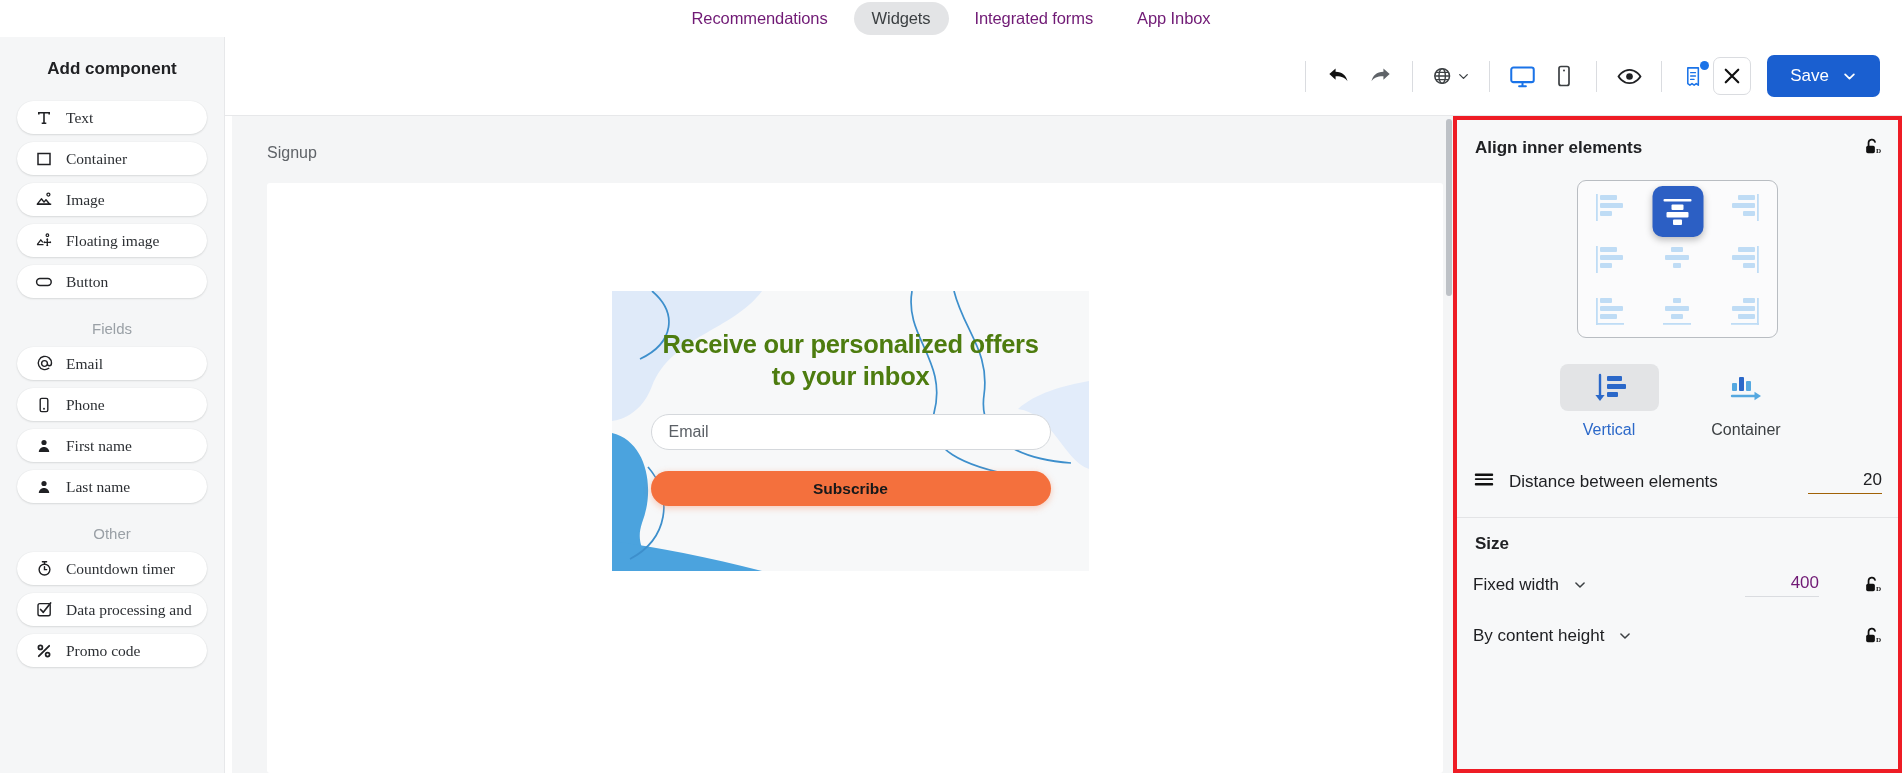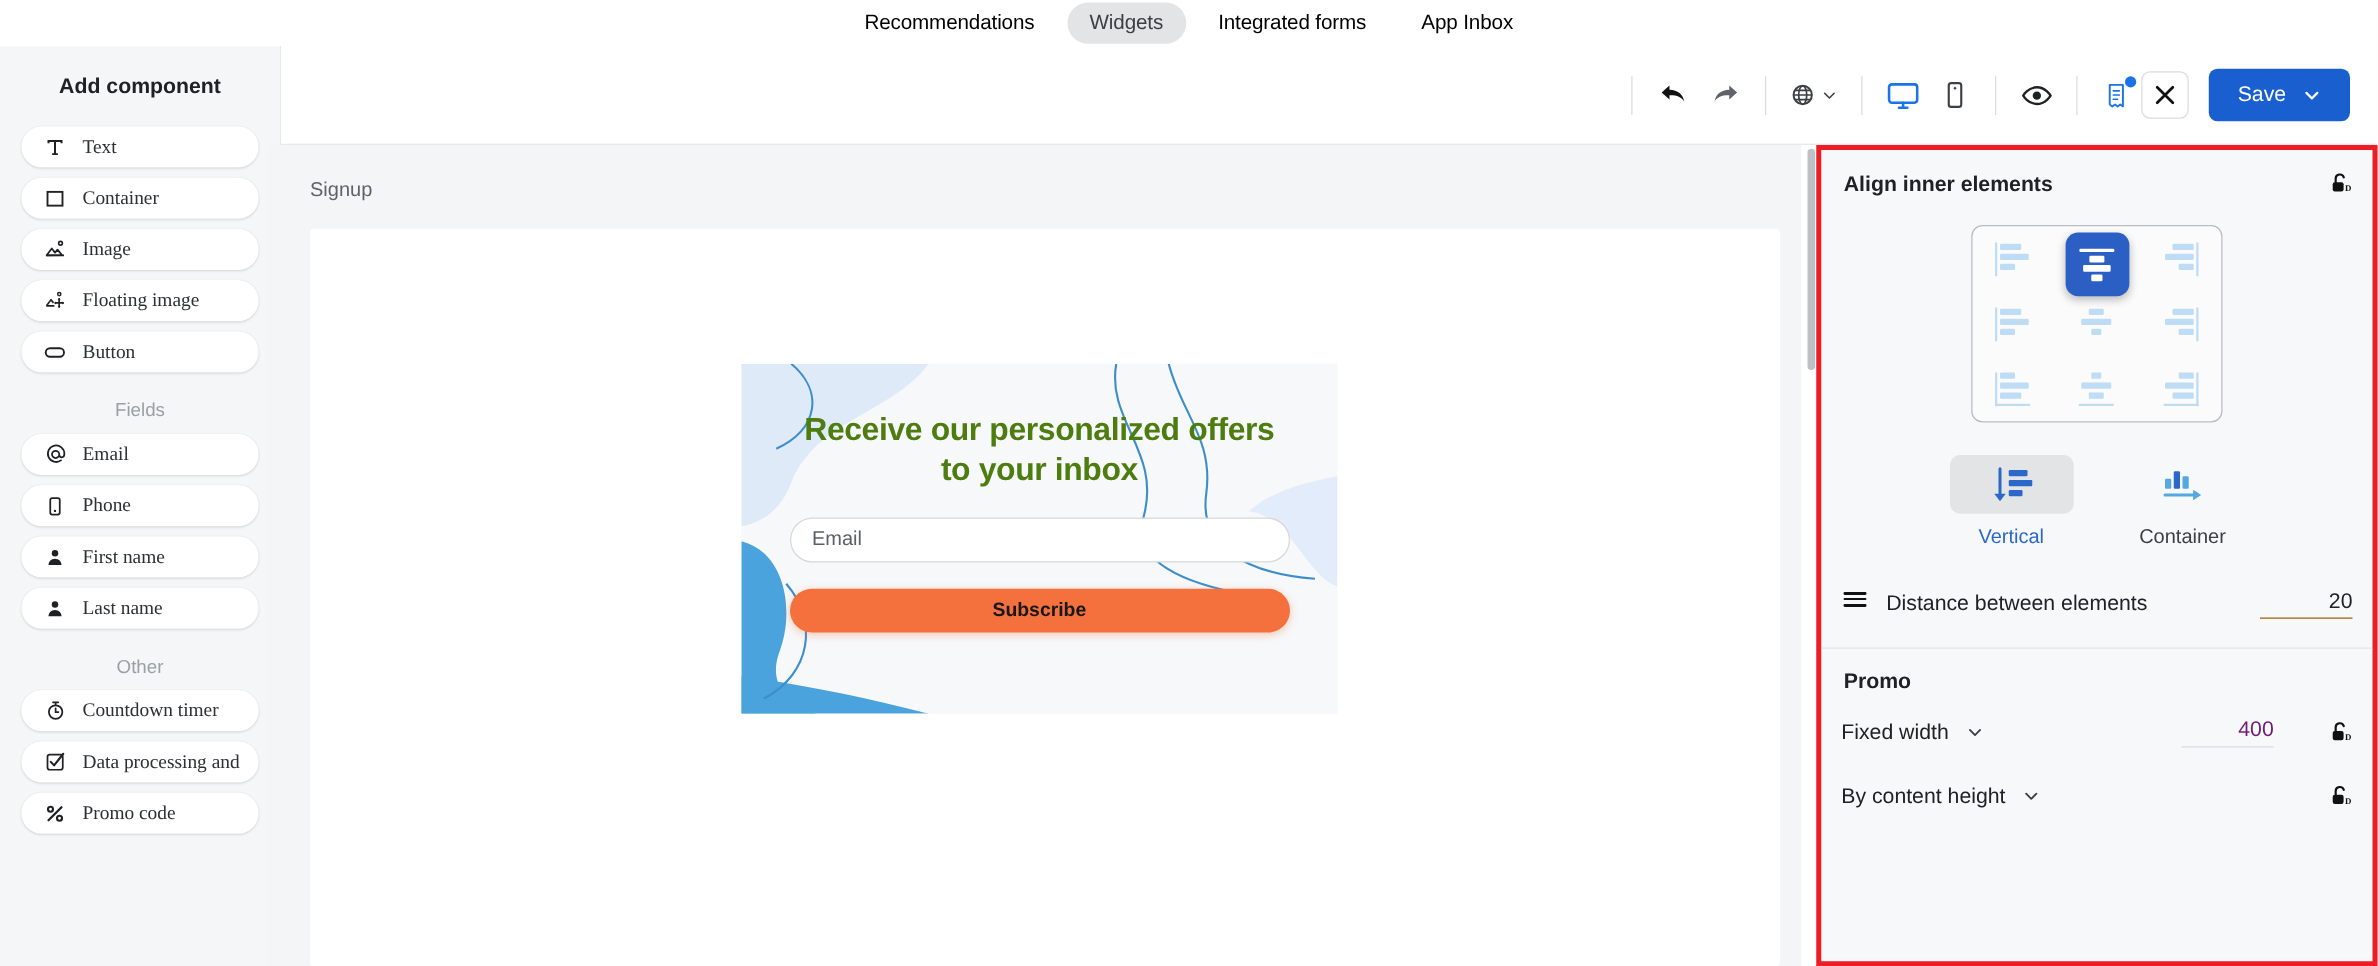--- a/index.html
+++ b/index.html
@@ -12,21 +12,21 @@
 
   
   .topnav {
     position: absolute; top: 0; left: 0;
     width: 1902px; height: 37px;
     background: #ffffff;
     display: flex; align-items: center; justify-content: center;
     gap: 8px;
   }
   .topnav-item {
-    font-size: 16.5px; color: #000000;
+    font-size: 16.5px; color: #701a75;
     padding: 7px 18px; border-radius: 18px;
     white-space: nowrap; cursor: pointer;
     letter-spacing: -0.1px;
   }
   .topnav-item.active { background: #e3e4e6; color: #3c4043; }
 
   
   .sidebar {
     position: absolute; top: 37px; left: 0;
     width: 225px; height: 736px;
@@ -92,21 +92,21 @@
     height: 42px; min-width: 113px;
     background: #1a5fd0; color: #fff;
     border-radius: 7px;
     display: flex; align-items: center; justify-content: center;
     gap: 13px; padding: 0 17px;
     font-size: 17px; font-weight: 500; cursor: pointer;
   }
 
   
   .canvas {
-    position: absolute; top: 116px; left: 213px;
+    position: absolute; top: 116px; left: 232px;
     width: 1228px; height: 657px;
     background: #f4f5f6;
     overflow: hidden;
   }
   .canvas-label {
     position: absolute; left: 35px; top: 28px;
     font-size: 16px; color: #5f6368;
   }
   .widget-frame {
     position: absolute; left: 35px; top: 67px;
@@ -630,21 +630,21 @@
           <rect x="2" y="10.2" width="20" height="1.8" rx="0.9" fill="#111"></rect>
           <rect x="2" y="15.4" width="20" height="2.6" rx="1" fill="#111"></rect>
         </svg>
     </span>
     <span class="dist-lbl">Distance between elements</span>
     <span class="dist-val">20</span>
   </div>
 
   <div class="rp-divider"></div>
 
-  <div class="rp-sectitle" style="padding-top:16px;">Promo</div>
+  <div class="rp-sectitle" style="padding-top:16px;">Size</div>
 
   <div class="size-row" style="margin-top:8px;gap:44px;">
     <div class="size-sel">
       <span>Fixed width</span>
       <svg width="14" height="14" viewBox="0 0 24 24">
           <path d="M5 8.5l7 7 7-7" fill="none" stroke="#3c4043" stroke-width="2.6" stroke-linecap="round" stroke-linejoin="round"></path>
         </svg>
     </div>
     <div class="size-spacer"></div>
     <span class="size-val">400</span>

